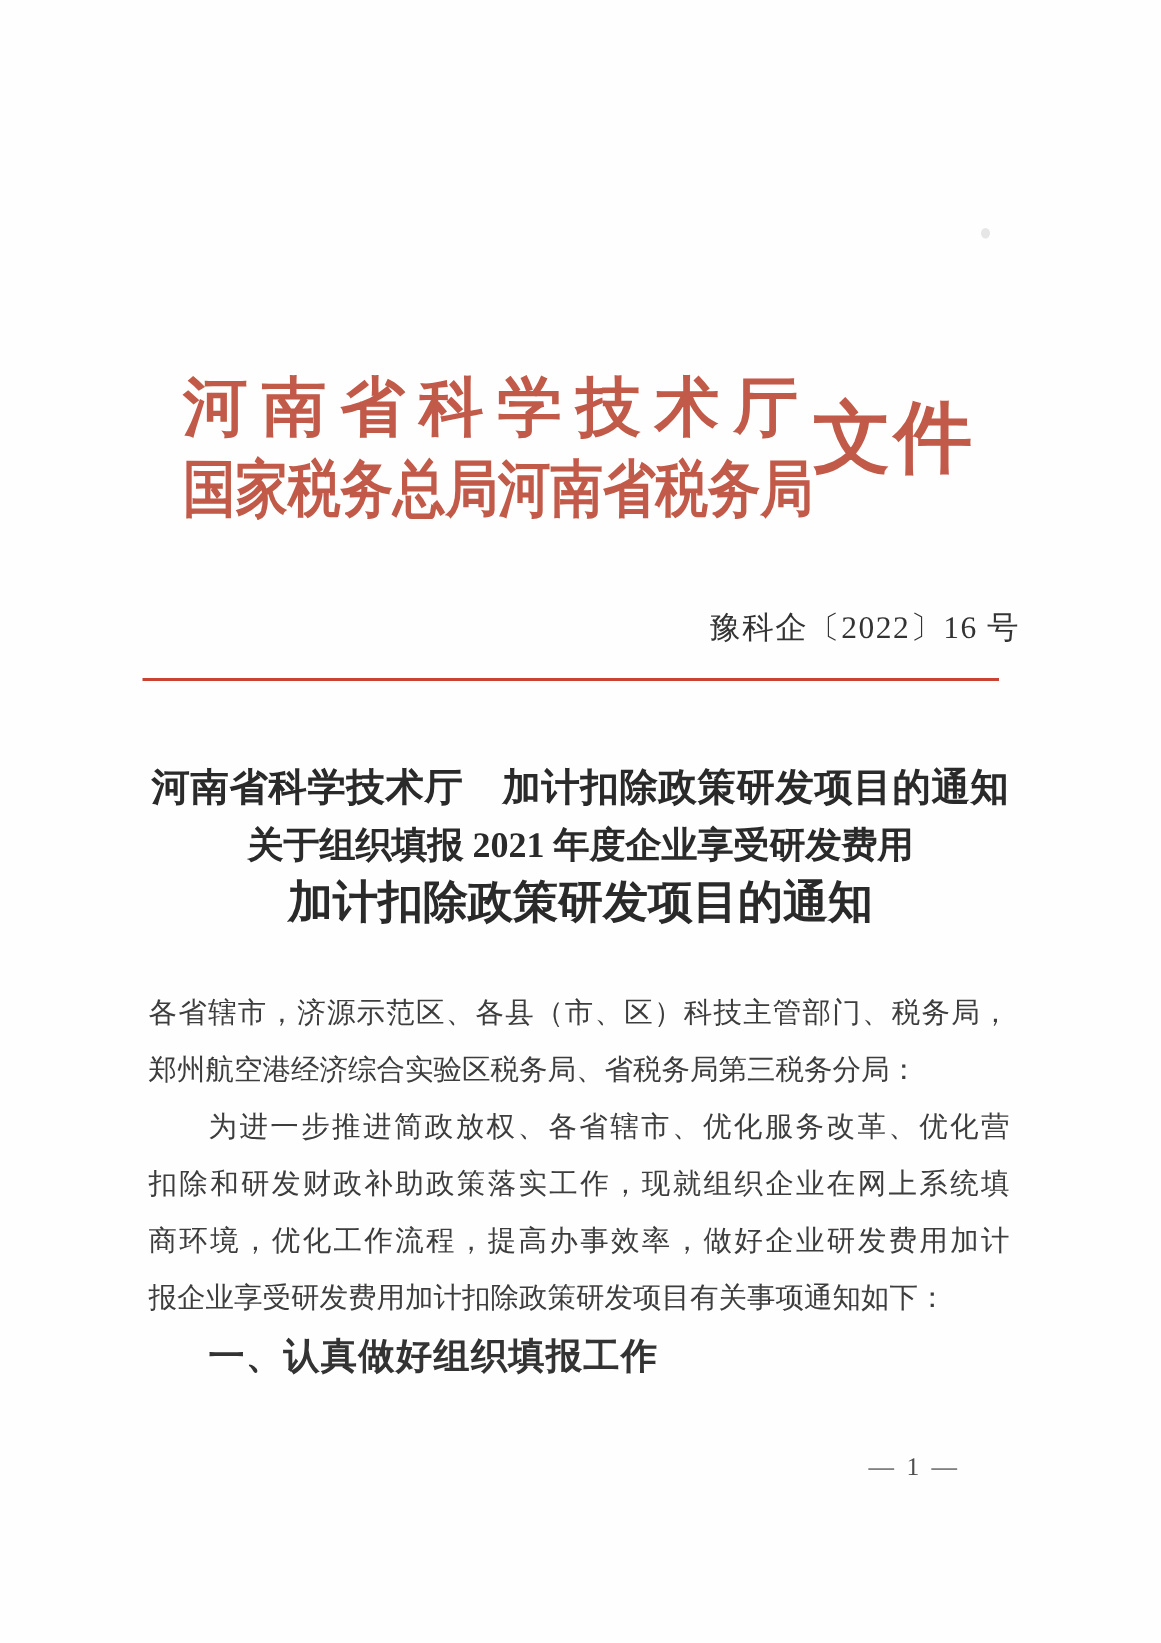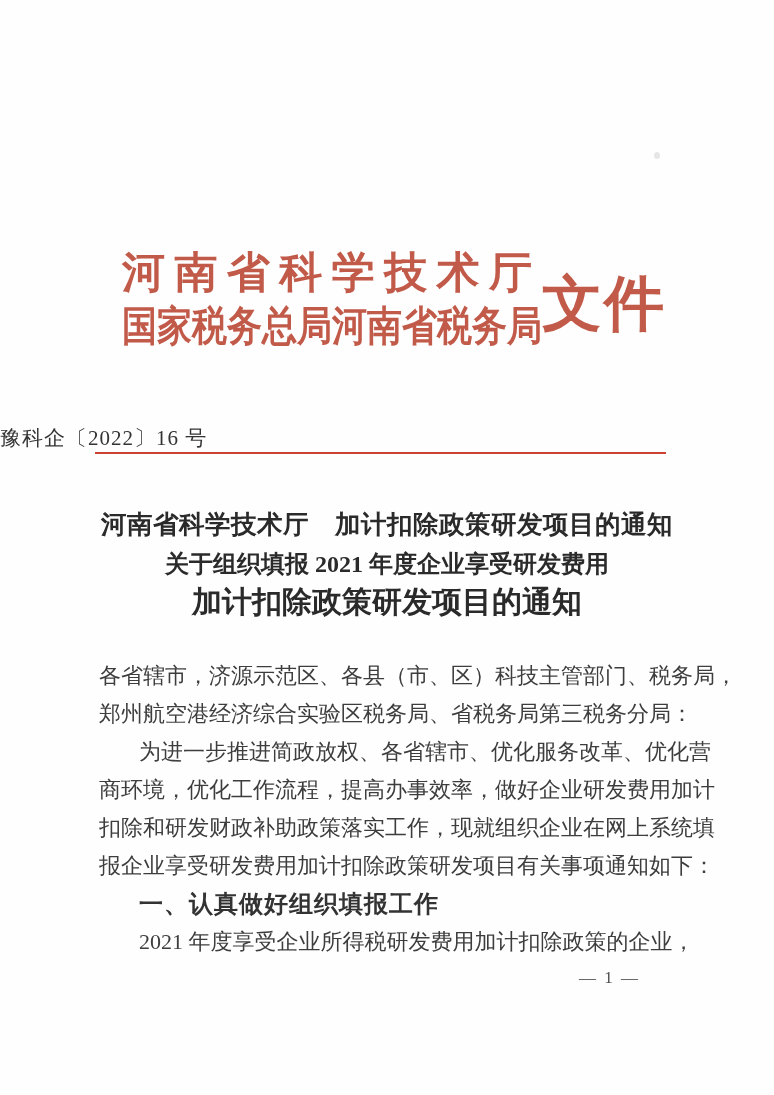--- a/index.html
+++ b/index.html
@@ -5,58 +5,58 @@
   html,body { margin:0; padding:0; background:#ffffff; }
   .page {
     position:relative;
     width:774px; height:1095px;
     background:#fefefe;
     overflow:hidden;
     font-family:"Liberation Serif","DejaVu Serif",serif;
   }
 
   
-  .letterhead { position:absolute; left:122px; top:246px; display:flex; align-items:center; }
+  .letterhead { position:absolute; left:122px; top:246px; display:flex; align-items:flex-start; }
   .agency { width:410px; }
   .agency-line1 {
     font-size:43px; font-weight:bold; line-height:54px;
     text-align:justify; text-align-last:justify;
     white-space:nowrap;
   }
   .agency-line2 {
     font-size:35px; font-weight:bold; line-height:46px;
     transform:scaleY(1.18); transform-origin:top center;
     text-align:justify; text-align-last:justify;
     white-space:nowrap;
   }
   .doctype {
-    font-size:60px; font-weight:bold; line-height:62px;
+    font-size:52px; font-weight:bold; line-height:62px;
     margin-left:10px; margin-top:16px; letter-spacing:2px;
     white-space:nowrap;
   }
 
   
   .docnum {
-    position:absolute; left:0; top:424px; width:680px;
-    text-align:left; font-size:21px; color:#333333; letter-spacing:1px;
+    position:absolute; left:0; top:404px; width:680px;
+    text-align:right; font-size:21px; color:#333333; letter-spacing:1px;
   }
 
   
   .redline { position:absolute; left:95px; top:452px; width:571px; height:2px; }
 
   
   .title { position:absolute; left:50px; top:505px; width:674px; text-align:center; font-weight:bold; color:#2a2a2a; }
   .title-line.t1 { font-size:25.5px; line-height:40px; letter-spacing:0.5px; white-space:nowrap; }
   .title-line.t2 { font-size:24px; line-height:38px; }
   .title-line.t3 { font-size:30px; line-height:38px; }
 
   
   .body { position:absolute; left:99px; top:657px; width:574px; }
   .line {
-    height:38px; line-height:38px; font-size:22px; color:#3d3d3d;
+    height:38px; line-height:38px; font-size:19px; color:#3d3d3d;
     text-align:justify; white-space:nowrap; overflow:visible;
   }
   .line.fill { text-align-last:justify; }
   .line.indent { text-indent:40px; }
   .line.heading {
     font-family:"DejaVu Sans","Liberation Sans",sans-serif;
     font-weight:bold; font-size:24px; color:#333333;
     letter-spacing:1px;
   }
 
@@ -89,24 +89,23 @@
   <div class="title">
     <div class="title-line t1">河南省科学技术厅　加计扣除政策研发项目的通知</div>
     <div class="title-line t2">关于组织填报 2021 年度企业享受研发费用</div>
     <div class="title-line t3">加计扣除政策研发项目的通知</div>
   </div>
 
   <div class="body">
       <div class="line fill">各省辖市，济源示范区、各县（市、区）科技主管部门、税务局，</div>
       <div class="line">郑州航空港经济综合实验区税务局、省税务局第三税务分局：</div>
       <div class="line indent fill">为进一步推进简政放权、各省辖市、优化服务改革、优化营</div>
+      <div class="line fill">扣除和研发财政补助政策落实工作，现就组织企业在网上系统填</div>
       <div class="line fill">商环境，优化工作流程，提高办事效率，做好企业研发费用加计</div>
-      <div class="line fill">扣除和研发财政补助政策落实工作，现就组织企业在网上系统填</div>
       <div class="line">报企业享受研发费用加计扣除政策研发项目有关事项通知如下：</div>
       <div class="line heading indent">一、认真做好组织填报工作</div>
-      <div class="line indent">2021 年度享受企业所得税研发费用加计扣除政策的企业，</div>
     </div>
 
   <div class="pagenum">— 1 —</div>
 
   <div class="speck"></div>
 
 </div>
 
 </body></html>

